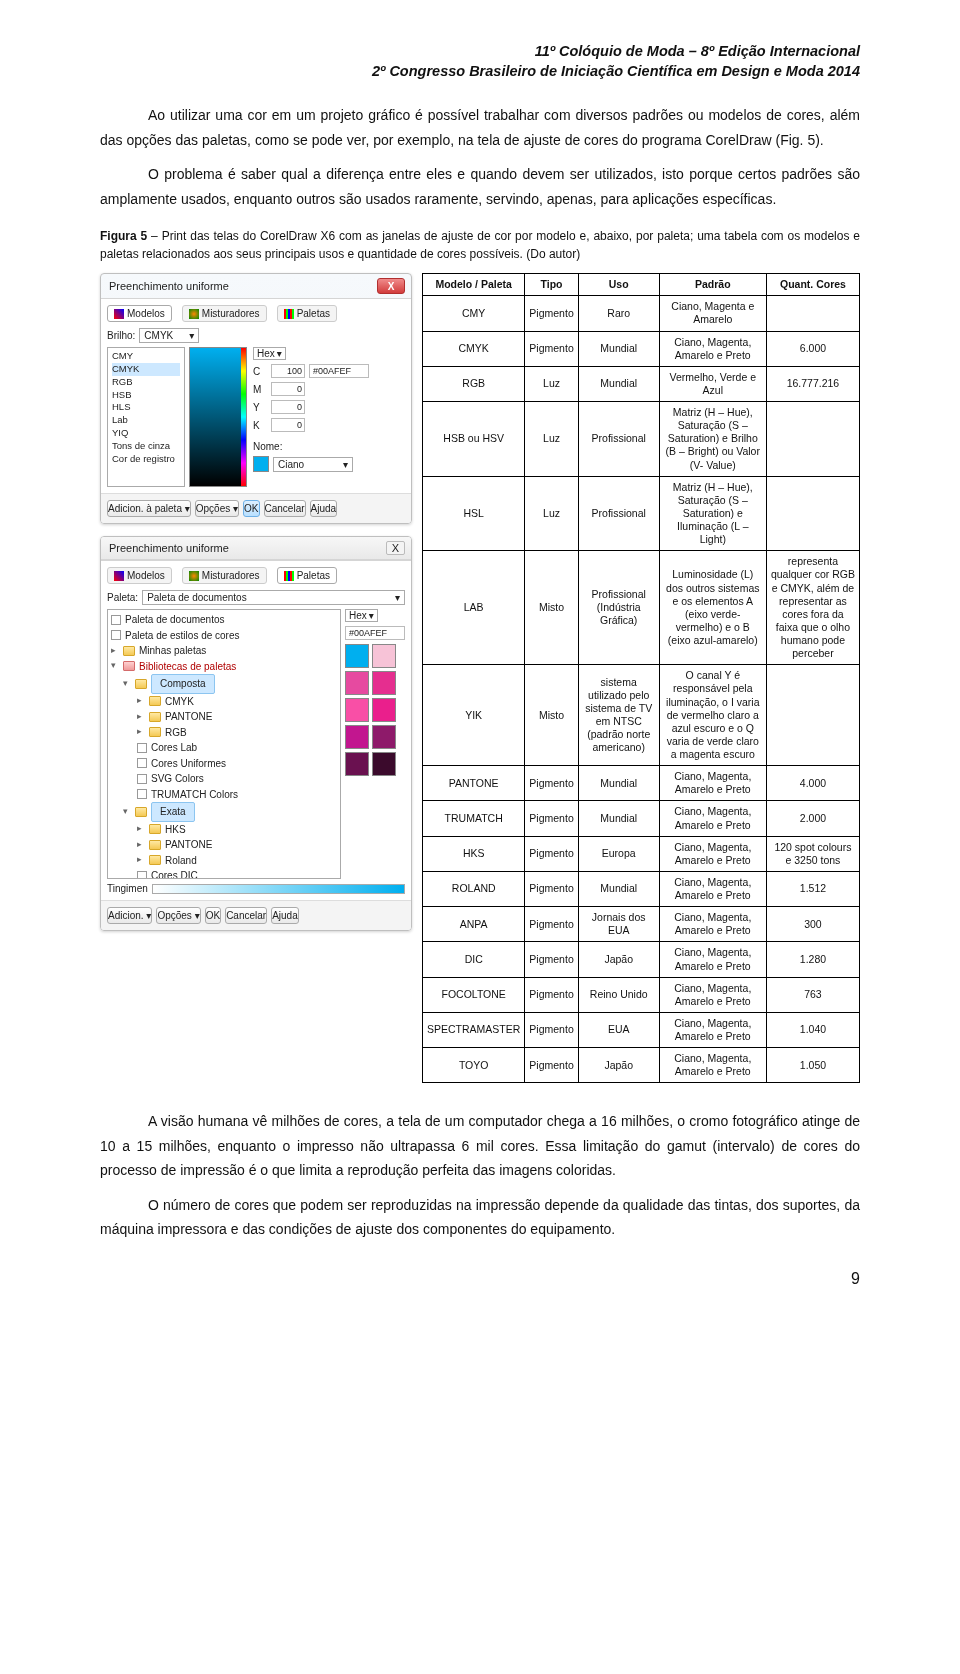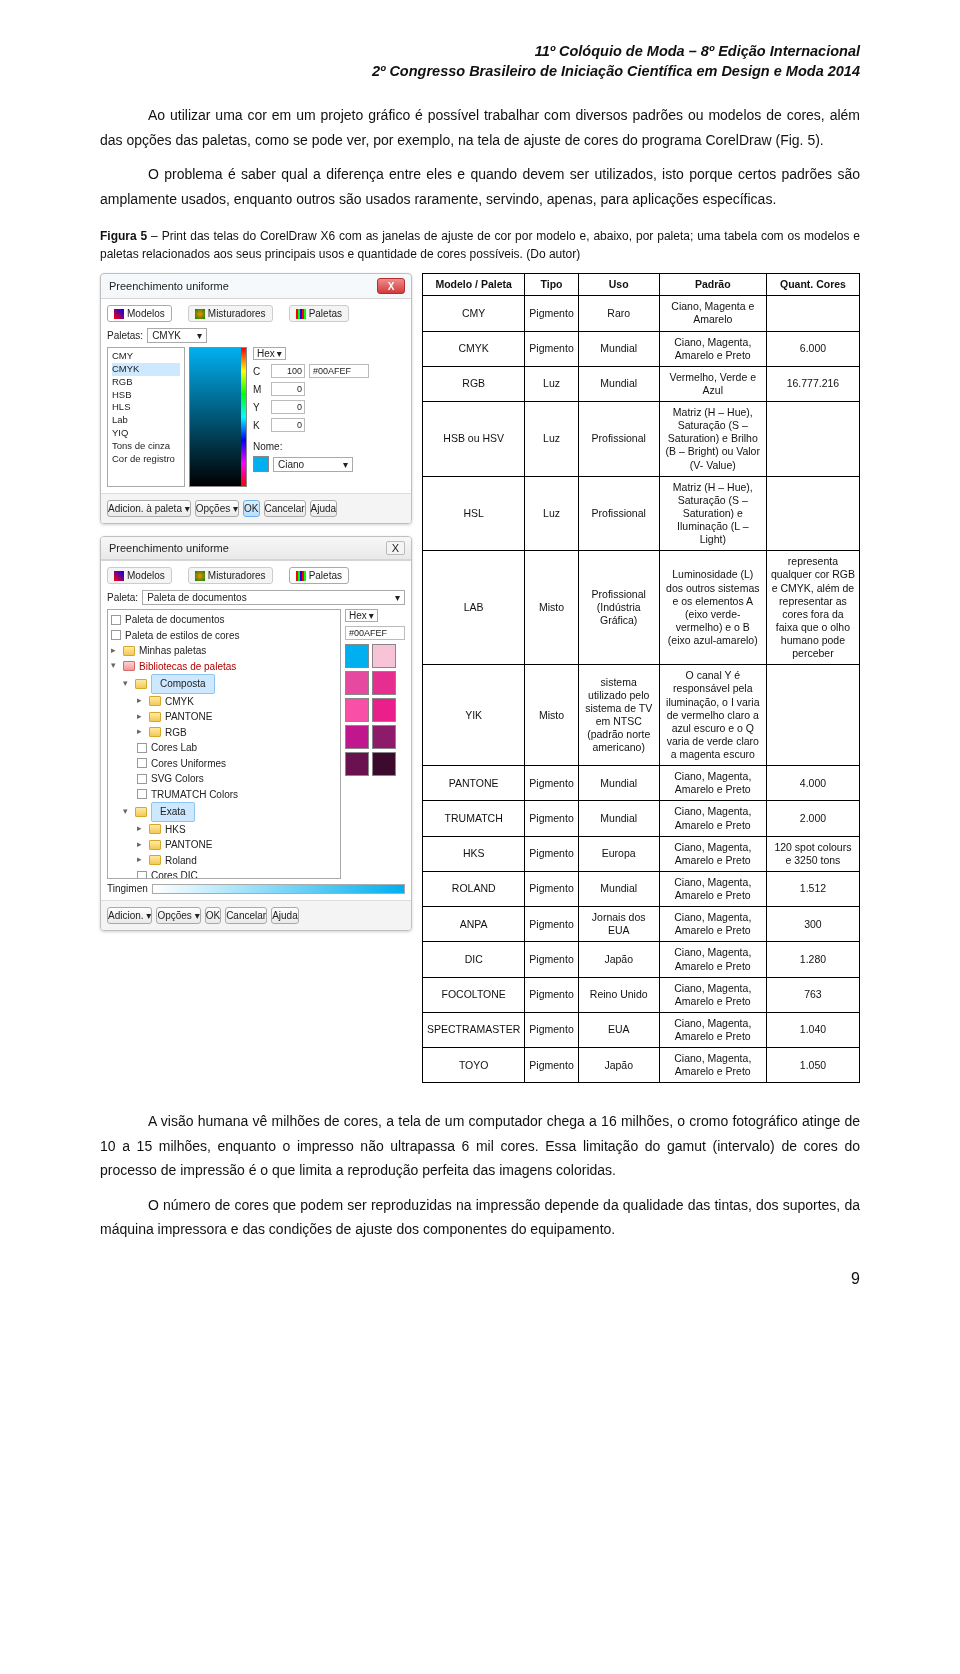--- a/index.html
+++ b/index.html
@@ -9,21 +9,21 @@
   .para { font-size: 14px; line-height: 1.75; text-align: justify; margin-bottom: 10px; }
   .para.indent { text-indent: 48px; }
   .fig-caption { font-size: 12px; line-height: 1.5; text-align: justify; margin: 16px 0 10px 0; }
   .fig-caption .bold { font-weight: 700; }
   .content-row { display: flex; align-items: flex-start; gap: 10px; margin-bottom: 26px; }
   .left-col { width: 312px; flex: 0 0 312px; display: flex; flex-direction: column; gap: 12px; }
   .dlg { border: 1px solid #bfbfbf; border-radius: 4px; background: linear-gradient(#f6f9fc,#eef1f5); font-size: 10px; color: #222; box-shadow: 0 1px 3px rgba(0,0,0,.18); overflow: hidden; }
   .titlebar { display:flex; align-items:center; justify-content:space-between; padding:4px 6px 4px 8px; font-size:11px; }
   .titlebar .closebtn { width:28px; height:16px; border-radius:3px; background:linear-gradient(#f08b8b,#d23c3c); display:flex; align-items:center; justify-content:center; color:#fff; font-weight:700; font-size:10px; border:1px solid #b12f2f; }
   .dlg-body { background:#fff; border-top:1px solid #d5d5d5; padding:6px; }
-  .tabrow { display:flex; gap:16px; margin-bottom:6px; }
+  .tabrow { display:flex; gap:10px; margin-bottom:6px; }
   .tab { padding:2px 6px; border:1px solid #ccc; border-radius:3px; background:#f4f4f4; font-size:10px; display:flex; align-items:center; gap:3px; }
   .tab.active { background:#fff; border-color:#aaa; }
   .tinyicon { width:10px; height:10px; display:inline-block; }
   .grad-panel { display:flex; gap:6px; }
   .grad-box { width:140px; height:140px; background: linear-gradient(to bottom,#00AFEF,#000); position:relative; border:1px solid #888; }
   .grad-box::after { content:""; position:absolute; right:0; top:0; width:5px; height:100%; background:linear-gradient(to bottom,#ff0000,#ffff00,#00ff00,#00ffff,#0000ff,#ff00ff,#ff0000); }
   .fieldcol { display:flex; flex-direction:column; gap:4px; font-size:10px; }
   .fieldrow { display:flex; align-items:center; gap:4px; }
   .fieldrow label { width:14px; }
   .num { width:34px; height:14px; border:1px solid #bbb; background:#fff; display:flex; align-items:center; justify-content:flex-end; padding:0 2px; font-size:9px; }
@@ -84,21 +84,21 @@
             <div class="tab">
                 <span class="tinyicon" style="background:radial-gradient(#f80,#080);"></span>
                 <span>Misturadores</span>
               </div>
             <div class="tab">
                 <span class="tinyicon" style="background:repeating-linear-gradient(90deg,#f00 0 2px,#0f0 2px 4px,#00f 4px 6px);"></span>
                 <span>Paletas</span>
               </div>
           </div>
           <div class="fieldrow" style="margin-bottom:4px;">
-            <span>Paletas:</span>
+            <span>Brilho:</span>
             <div style="border:1px solid #aaa;background:#fff;padding:1px 4px;min-width:60px;display:flex;justify-content:space-between;align-items:center;">
               <span>CMYK</span>
               <span>▾</span>
             </div>
           </div>
           <div class="grad-panel">
             <div style="display:flex; gap:4px;">
               <div style="border:1px solid #aaa;background:#fff;padding:2px 4px;font-size:9.5px;line-height:1.35;min-width:78px;">
                 <div>CMY</div>
                 <div style="background:#cde8ff;">CMYK</div>

